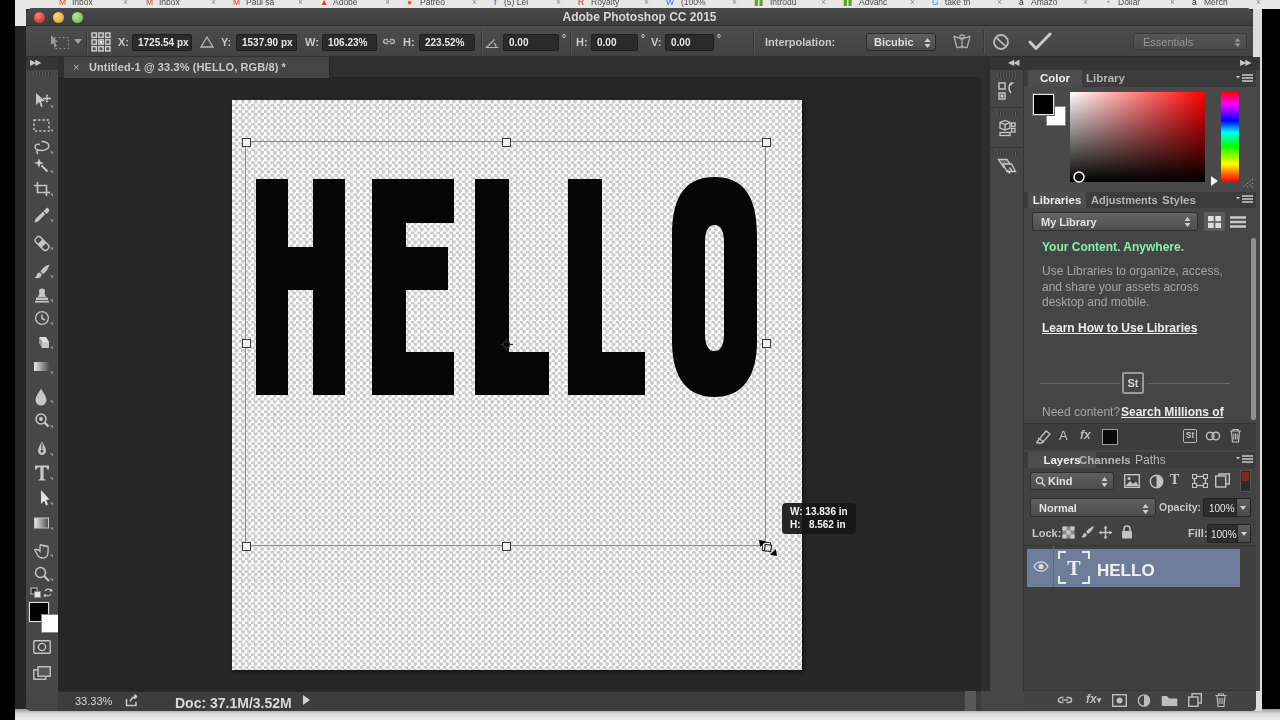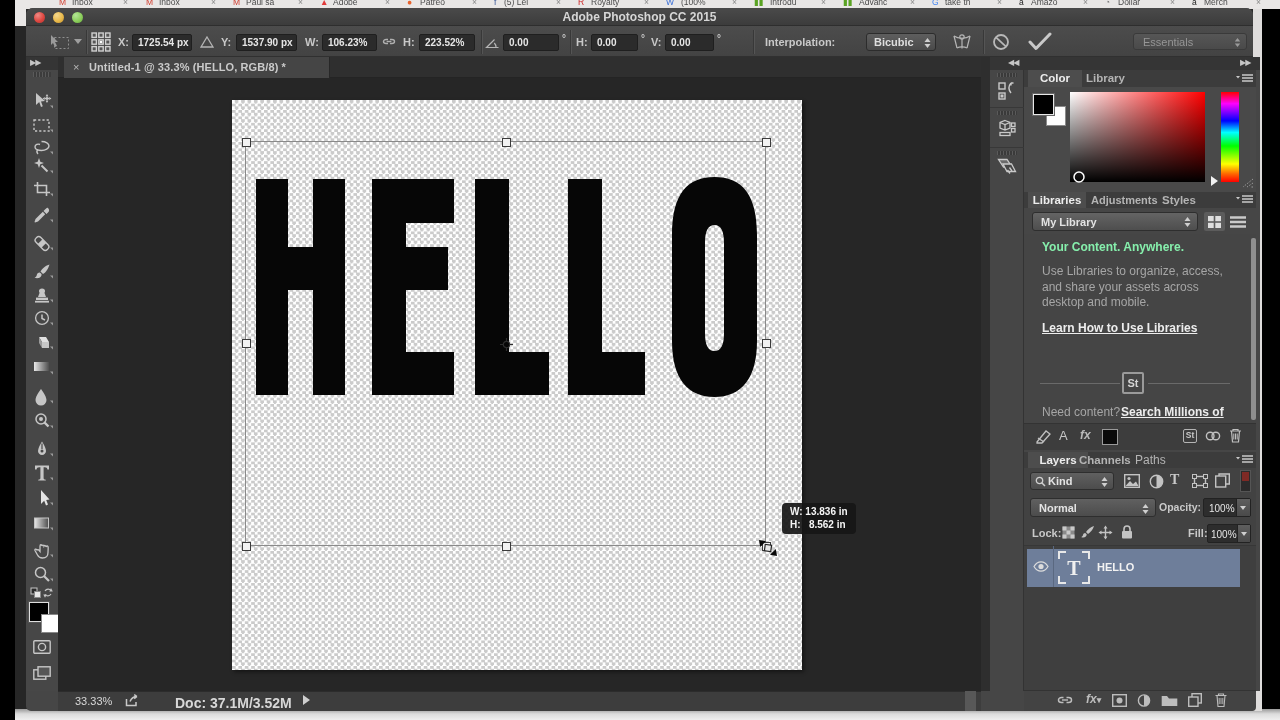--- a/index.html
+++ b/index.html
@@ -457,21 +457,21 @@
 <svg class="abs" style="left:1205px;top:429px;" width="16" height="14" viewBox="0 0 16 14">
   <circle cx="5.2" cy="7" r="3.8" fill="none" stroke="#c0c0c0" stroke-width="1.4"></circle>
     <circle cx="10.8" cy="7" r="3.8" fill="none" stroke="#c0c0c0" stroke-width="1.4"></circle>
 </svg>
 <svg class="abs" style="left:1229px;top:428px;" width="13" height="15" viewBox="0 0 13 15">
   <path d="M1 3 H12 M4 3 V1.5 H9 V3 M2.5 3 L3.5 14 H9.5 L10.5 3" fill="none" stroke="#c0c0c0" stroke-width="1.2"></path>
     <path d="M4.8 5.5 V11.5 M6.5 5.5 V11.5 M8.2 5.5 V11.5" stroke="#c0c0c0" stroke-width="1"></path>
 </svg>
 
 <div class="abs" style="left:1024px;top:452px;width:232px;height:16px;background:#3c3c3c;"></div>
-<div class="abs" style="left:1028px;top:452px;width:60px;height:16px;background:#4d4d4d;color:#ededed;font-size:11.5px;font-weight:bold;text-align:center;line-height:16px;">Layers</div>
+<div class="abs" style="left:1028px;top:452px;width:68px;height:16px;background:#4d4d4d;color:#ededed;font-size:11.5px;font-weight:bold;text-align:center;line-height:16px;">Layers</div>
 <div class="abs" style="left:1079px;top:452px;color:#b4b4b4;font-size:11.5px;font-weight:bold;line-height:16px;">Channels</div>
 <div class="abs" style="left:1135px;top:452px;color:#b4b4b4;font-size:12px;font-weight:normal;line-height:16px;">Paths</div>
 <svg class="abs" style="left:1236px;top:455px;" width="17" height="10" viewBox="0 0 17 10">
     <path d="M0 2 L4 2 L2 4.5 Z" fill="#c9c9c9"></path>
     <path d="M6 1 H17 M6 4 H17 M6 7 H17" stroke="#c9c9c9" stroke-width="1.6"></path>
   </svg>
 <div class="abs" style="left:1024px;top:468px;width:232px;height:26px;background:#424242;"></div>
 <div class="abs" style="left:1030px;top:472px;width:84px;height:18px;border-radius:3px;background:linear-gradient(#606060,#4c4c4c);border:1px solid #2e2e2e;box-sizing:border-box;text-align:right;">
   <svg style="position:absolute;left:4px;top:3px;" width="11" height="11" viewBox="0 0 11 11">
       <circle cx="4.5" cy="4.5" r="3.2" fill="none" stroke="#cfcfcf" stroke-width="1.3"></circle>
@@ -552,21 +552,21 @@
 <div class="abs" style="left:1027px;top:549px;width:213px;height:38px;background:#6e7e9a;"></div>
 <svg class="abs" style="left:1033px;top:561px;" width="16" height="11" viewBox="0 0 16 11">
   <path d="M1 5.5 C3 2 6 0.8 8 0.8 C10 0.8 13 2 15 5.5 C13 9 10 10.2 8 10.2 C6 10.2 3 9 1 5.5 Z" fill="none" stroke="#dcdcdc" stroke-width="1.2"></path>
   <circle cx="8" cy="5.5" r="2.6" fill="#dcdcdc"></circle>
 </svg>
 <div class="abs" style="left:1053px;top:546px;width:1px;height:41px;background:#5a6880;"></div>
 <svg class="abs" style="left:1058px;top:551px;" width="32" height="33" viewBox="0 0 32 33">
   <path d="M1 8 V1 H8 M24 1 H31 V8 M31 25 V32 H24 M8 32 H1 V25" fill="none" stroke="#e8e8e8" stroke-width="2"></path>
   <text x="16" y="24" text-anchor="middle" font-family="Liberation Serif,serif" font-size="20" font-weight="bold" fill="#f0f0f0">T</text>
 </svg>
-<div class="abs" style="left:1097px;top:561px;color:#f2f2f2;font-size:11px;font-weight:bold;">HELLO</div>
+<div class="abs" style="left:1097px;top:561px;color:#f2f2f2;font-size:17px;font-weight:bold;">HELLO</div>
 <div class="abs" style="left:1024px;top:690px;width:232px;height:21px;background:#434343;border-top:1px solid #333;box-sizing:border-box;border-radius:0 0 4px 0;"></div>
 <svg class="abs" style="left:1057px;top:695px;" width="16" height="10" viewBox="0 0 16 10">
   <g fill="none" stroke="#bdbdbd" stroke-width="1.4">
       <path d="M6.5 2.5 H4.5 a2.8 2.3 0 0 0 0 5 H6.5"></path>
       <path d="M9.5 2.5 H11.5 a2.8 2.3 0 0 1 0 5 H9.5"></path>
       <line x1="5" y1="5" x2="11" y2="5"></line>
     </g>
 </svg>
 <div class="abs" style="left:1086px;top:692px;color:#bdbdbd;font-size:12px;font-style:italic;font-weight:bold;">fx<span style="font-size:9px;font-style:normal;">▾</span></div>
 <svg class="abs" style="left:1112px;top:694px;" width="15" height="13" viewBox="0 0 15 13">

